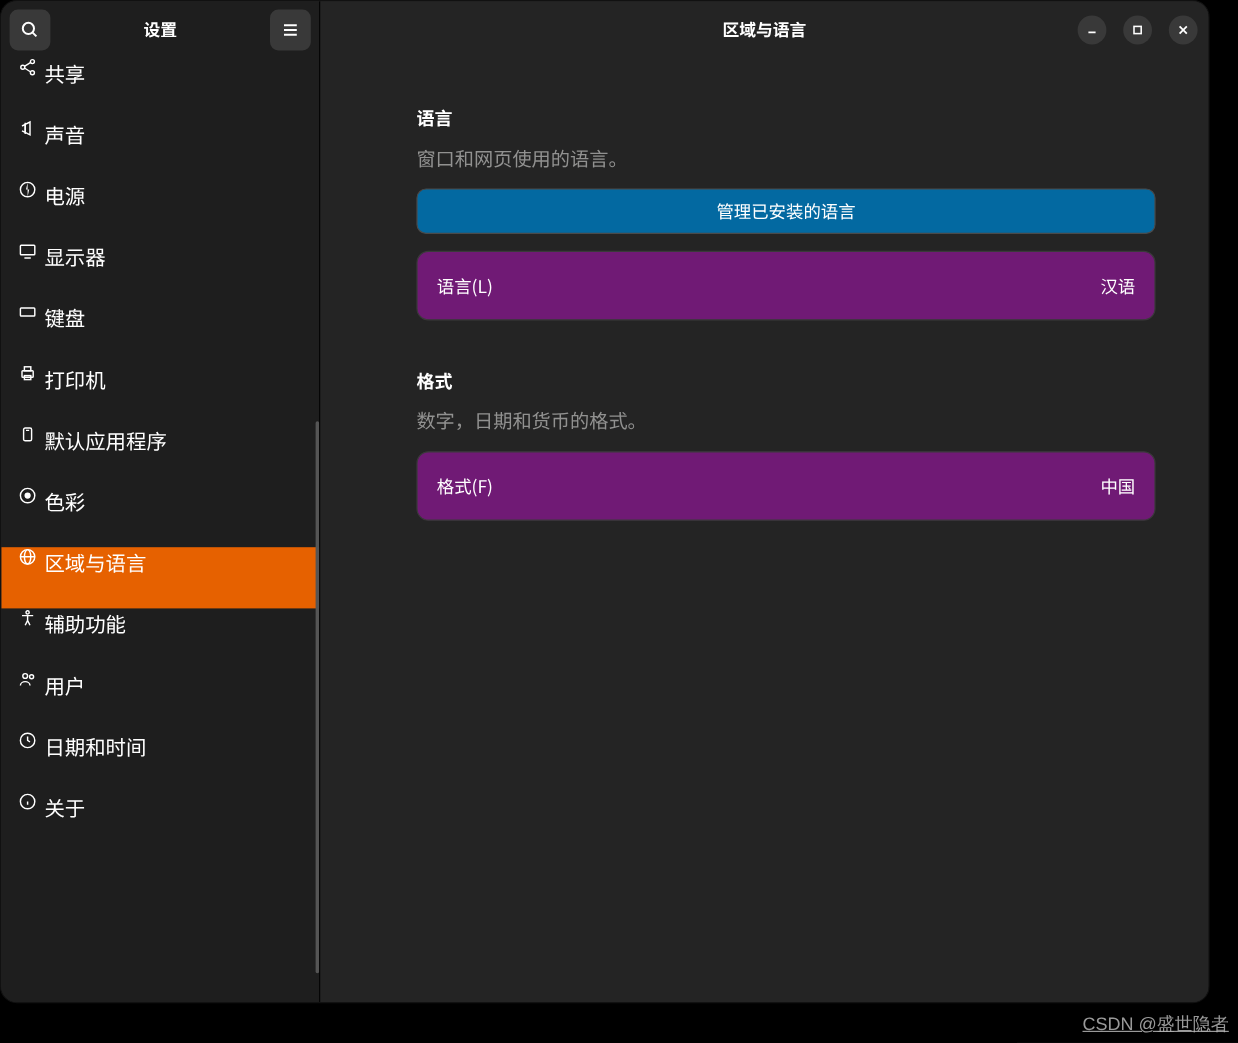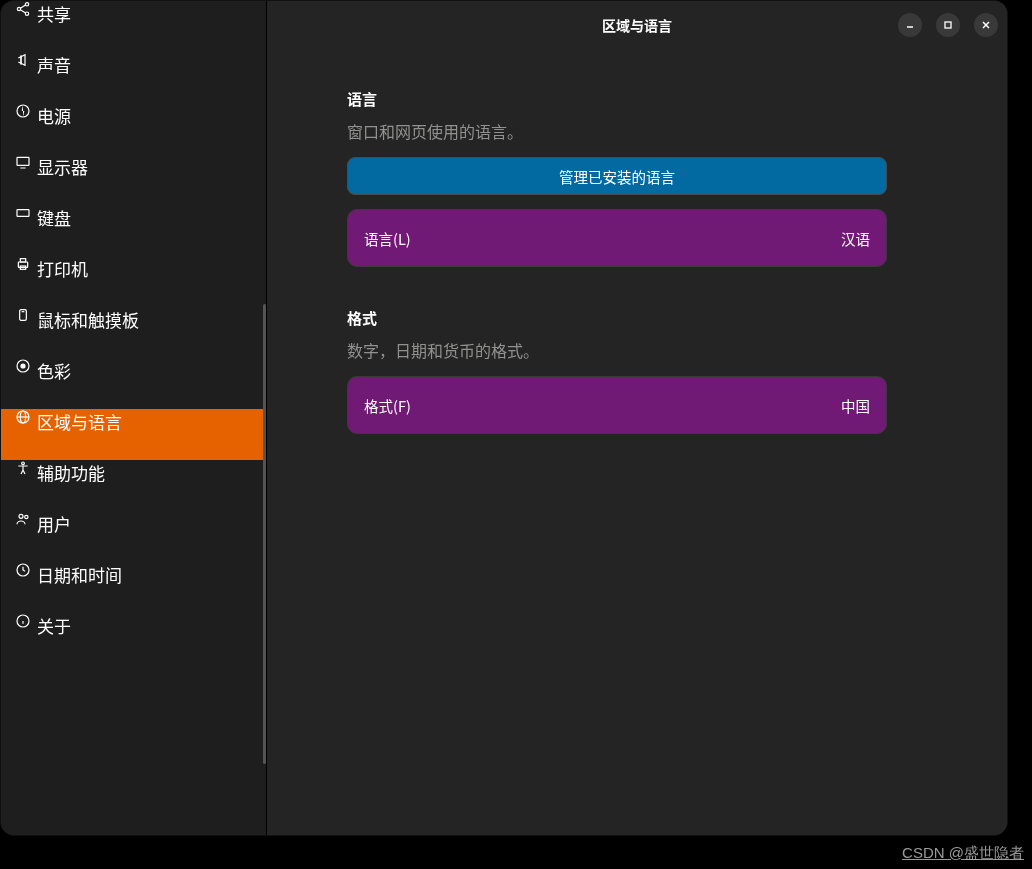--- a/index.html
+++ b/index.html
@@ -110,21 +110,21 @@
       background: #393939;
       display: flex;
       align-items: center;
       justify-content: center;
       cursor: pointer;
       color: #fff;
     }
     .wc-btn svg { width: 10px; height: 10px; }
     .main-content {
       flex: 1;
-      padding: 40px 120px 0 80px;
+      padding: 40px 44px 0 80px;
     }
     .section-title { color: #fff; font-size: 15px; font-weight: 600; margin-bottom: 10px; }
     .section-desc { color: #919190; font-size: 16px; margin-bottom: 14px; }
     .manage-btn {
       width: 100%;
       height: 38px;
       background: #0369a1;
       border: 1px solid #4a4a4a;
       border-radius: 8px;
       color: #fff;
@@ -158,20 +158,36 @@
       font-size: 15px;
       font-family: sans-serif;
       text-decoration: underline;
     }
   </style>
 </head>
 <body>
 
 <div class="window">
   <div class="sidebar">
+    <div class="sidebar-header">
+      <div class="icon-btn">
+        <svg viewBox="0 0 24 24" fill="none" stroke="currentColor" stroke-width="2.5">
+            <circle cx="10" cy="10" r="7"></circle>
+            <line x1="20" y1="20" x2="15" y2="15"></line>
+          </svg>
+      </div>
+      <div class="sidebar-title">设置</div>
+      <div class="icon-btn">
+        <svg viewBox="0 0 24 24" fill="none" stroke="currentColor" stroke-width="2.5">
+            <line x1="4" y1="6" x2="20" y2="6"></line>
+            <line x1="4" y1="12" x2="20" y2="12"></line>
+            <line x1="4" y1="18" x2="20" y2="18"></line>
+          </svg>
+      </div>
+    </div>
     <div class="sidebar-scroll">
       <div class="sidebar-item">
           <span class="ic">
             <svg viewBox="0 0 24 24" fill="none" stroke="currentColor" stroke-width="1.8">
               <circle cx="18" cy="5" r="2.5"></circle>
               <circle cx="6" cy="12" r="2.5"></circle>
               <circle cx="18" cy="19" r="2.5"></circle>
               <line x1="8" y1="11" x2="16" y2="6"></line>
               <line x1="8" y1="13" x2="16" y2="18"></line>
             </svg>
@@ -227,21 +243,21 @@
           </span>
           <span>打印机</span>
         </div>
       <div class="sidebar-item">
           <span class="ic">
             <svg viewBox="0 0 24 24" fill="none" stroke="currentColor" stroke-width="1.8">
               <rect x="7" y="4" width="10" height="16" rx="2"></rect>
               <line x1="10" y1="7" x2="14" y2="7"></line>
             </svg>
           </span>
-          <span>鼠标和触摸板</span>
+          <span>默认应用程序</span>
         </div>
       <div class="sidebar-item">
           <span class="ic">
             <svg viewBox="0 0 24 24" fill="none" stroke="currentColor" stroke-width="1.8">
               <circle cx="12" cy="12" r="9"></circle>
               <circle cx="12" cy="12" r="3" fill="currentColor"></circle>
             </svg>
           </span>
           <span>色彩</span>
         </div>

